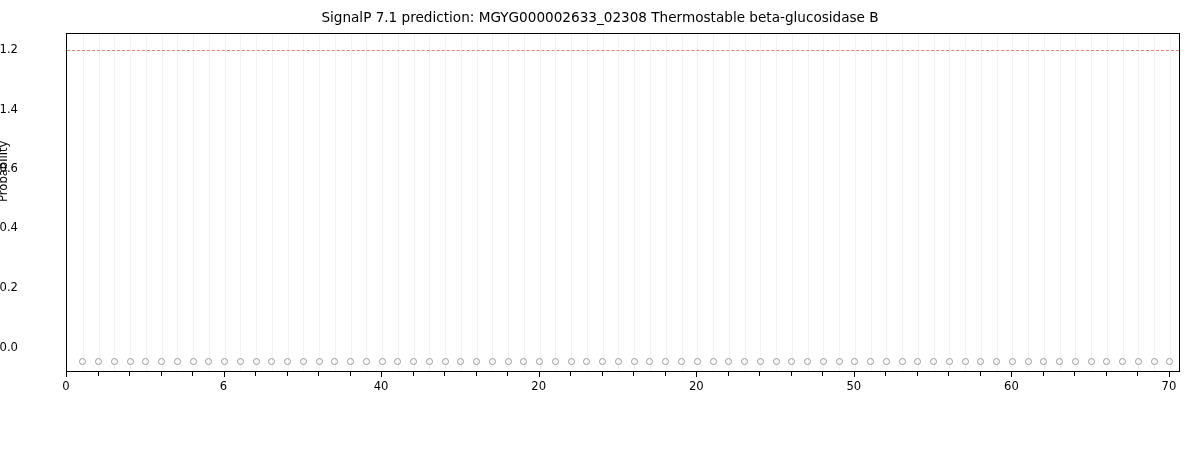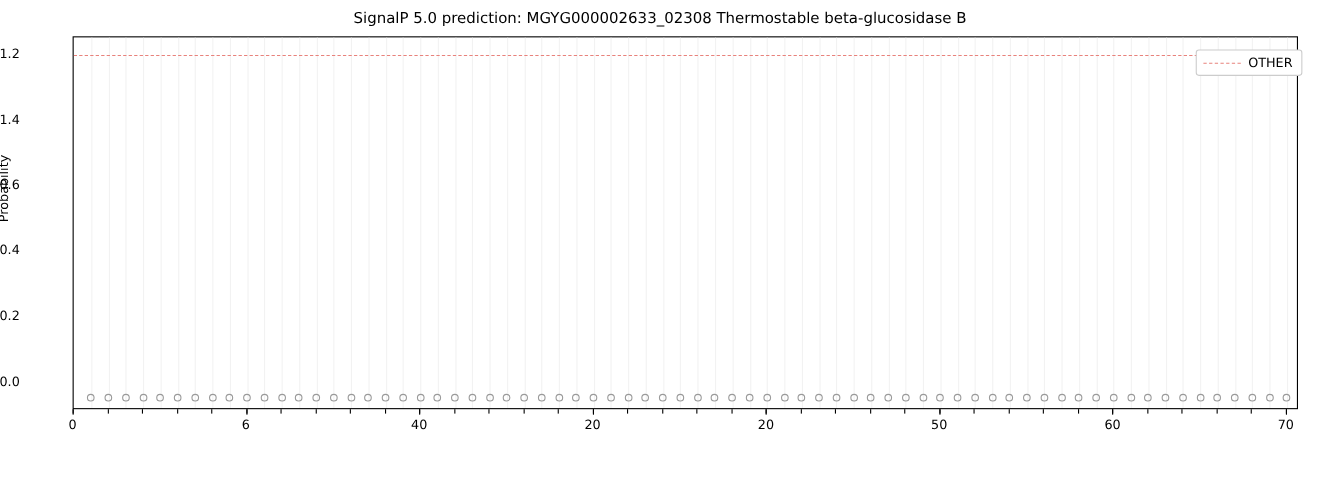--- a/index.html
+++ b/index.html
@@ -46,21 +46,21 @@
   #legend{position:absolute;right:16px;top:45px;background:#fff;border:1px solid #cccccc;
           border-radius:3px;padding:4px 8px 4px 6px;display:flex;align-items:center;gap:7px;}
   #legdash{width:34px;height:0;border-top:1.7px dashed #e8827c;}
   #legtxt{font-size:11.6px;color:#000;white-space:nowrap;}
 </style>
 </head>
 <body>
 
 <div id="fig">
 
-  <div id="title">SignalP 5.0 prediction: MGYG000002633_02308 Thermostable beta-glucosidase B</div>
+  <div id="title">SignalP 7.1 prediction: MGYG000002633_02308 Thermostable beta-glucosidase B</div>
 
   <div id="ylabel">Probability</div>
 
   <div id="yaxis-labels"></div>
   <div id="xaxis-labels"></div>
 
   <div id="plot">
     <div id="grid">
         <div class="gl" style="left: 15.7567px;"></div>
         <div class="gl" style="left: 31.5134px;"></div>
@@ -279,24 +279,20 @@
         <div class="lt" style="left: 1102.97px;">S</div>
       </div>
   <div class="ytick" style="top: 313.724px;"></div>
       <div class="ytick" style="top: 254.25px;"></div>
       <div class="ytick" style="top: 194.776px;"></div>
       <div class="ytick" style="top: 135.303px;"></div>
       <div class="ytick" style="top: 75.8289px;"></div>
       <div class="ytick" style="top: 16.3553px;"></div>
     </div>
 
-  <div id="legend">
-    <span id="legdash" style="border-top-color: rgb(232, 130, 124);"></span>
-    <span id="legtxt">OTHER</span>
-  </div>
 
 <div class="ylab" style="top: 346.724px;">0.0</div>
     <div class="ylab" style="top: 287.25px;">0.2</div>
     <div class="ylab" style="top: 227px;">0.4</div>
     <div class="ylab" style="top: 168.303px;">0.6</div>
     <div class="ylab" style="top: 108.829px;">1.4</div>
     <div class="ylab" style="top: 49.3553px;">1.2</div>
     <div class="xtickminor" style="left: 66px;"></div>
     <div class="xtickminor" style="left: 97.5134px;"></div>
     <div class="xtickminor" style="left: 129.027px;"></div>

